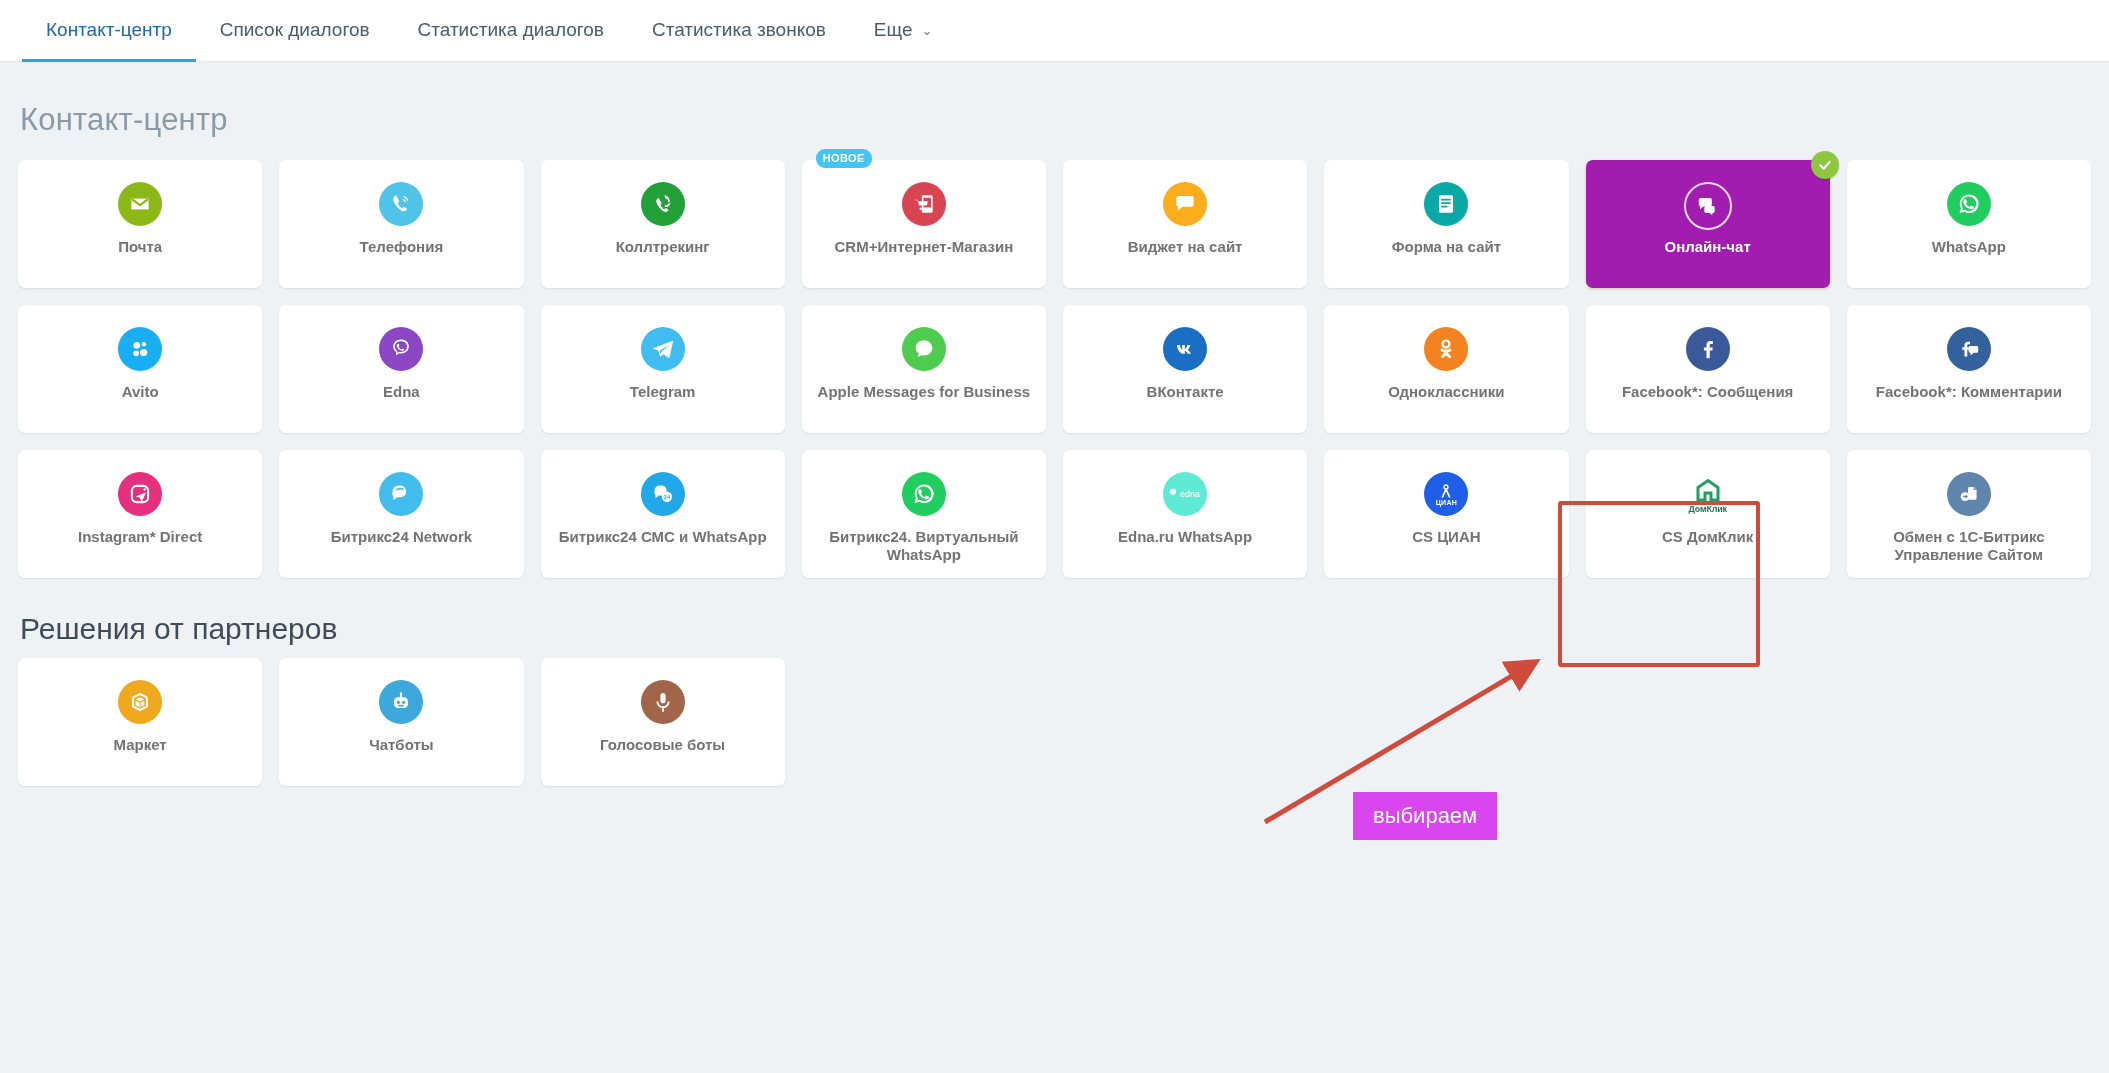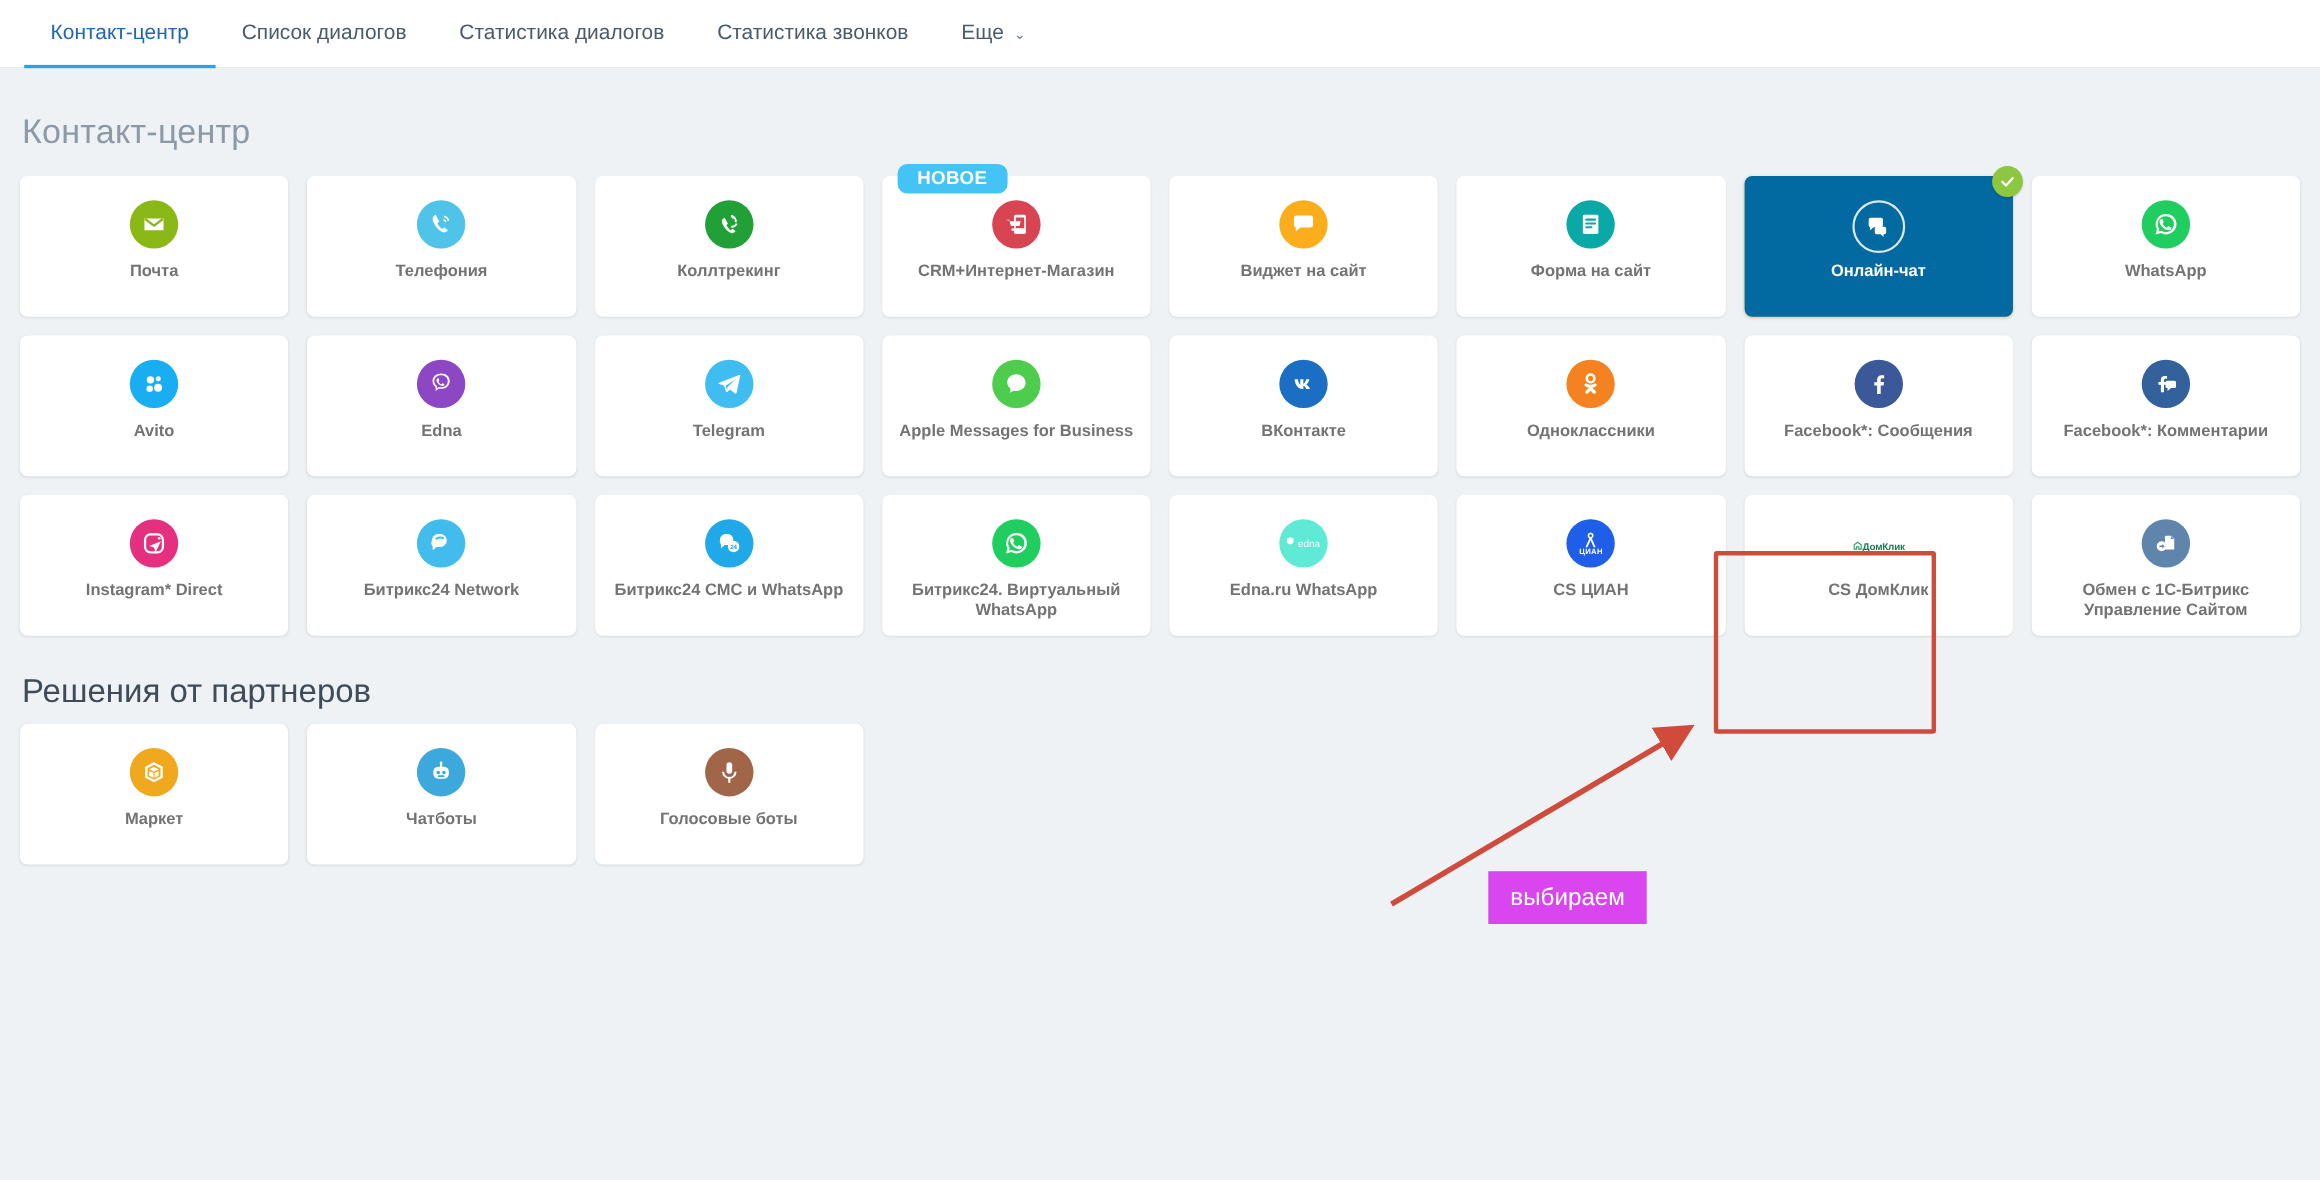--- a/index.html
+++ b/index.html
@@ -84,21 +84,21 @@
     position: absolute;
     left: 6px; right: 6px;
     top: 78px;
     text-align: center;
     font-size: 15px;
     line-height: 1.17;
     color: #737373;
     font-weight: 600;
   }
   .card.selected {
-    background: #0369a1;
+    background: #a21caf;
     box-shadow: 0 1px 3px rgba(160,110,0,.35);
   }
   .card.selected .label { color: #ffffff; }
 
   
   .ic {
     width: 44px; height: 44px;
     border-radius: 50%;
     display: flex;
     align-items: center;
@@ -109,33 +109,33 @@
   .ic-ring {
     width: 48px; height: 48px;
     border-radius: 50%;
     border: 2px solid rgba(255,255,255,.85);
     background: transparent;
     display: flex; align-items: center; justify-content: center;
   }
   .ic-plain {
     width: 48px; height: 48px;
     display: flex; align-items: center; justify-content: center;
-    flex-direction: row;
+    flex-direction: column;
   }
 
   
   .badge-new {
     position: absolute;
     top: -11px; left: 14px;
     background: #44c3f5;
     color: #fff;
-    font-size: 17px;
+    font-size: 11px;
     font-weight: 700;
     letter-spacing: .4px;
-    padding: 3px 18px 4px;
+    padding: 3px 7px 4px;
     border-radius: 9px;
   }
   .badge-check {
     position: absolute;
     top: -9px; right: -9px;
     width: 28px; height: 28px;
     border-radius: 50%;
     background: #8dc63f;
     display: flex; align-items: center; justify-content: center;
     box-shadow: 0 1px 2px rgba(0,0,0,.18);

